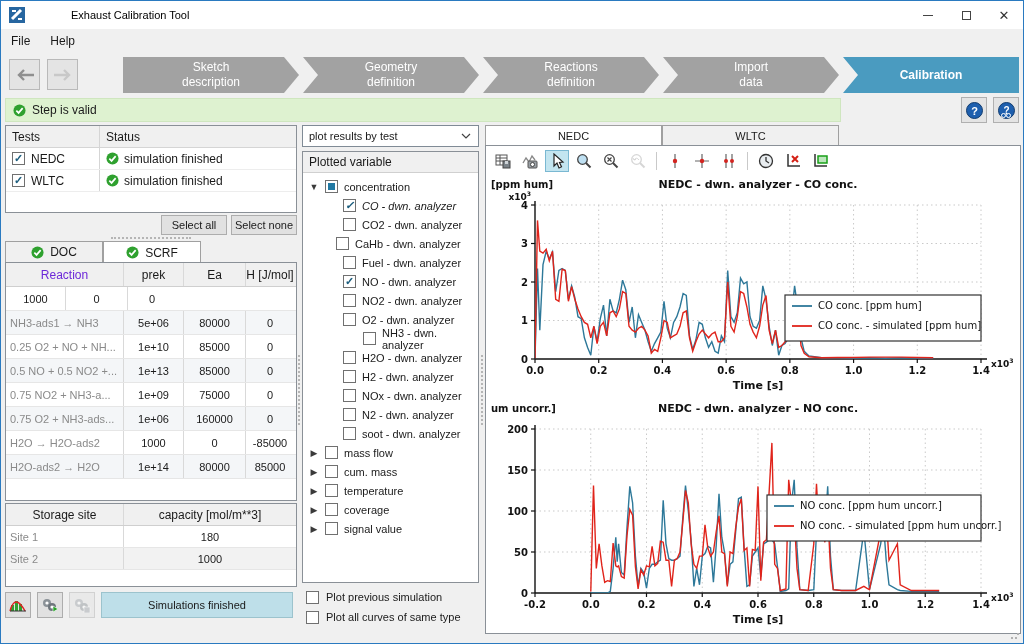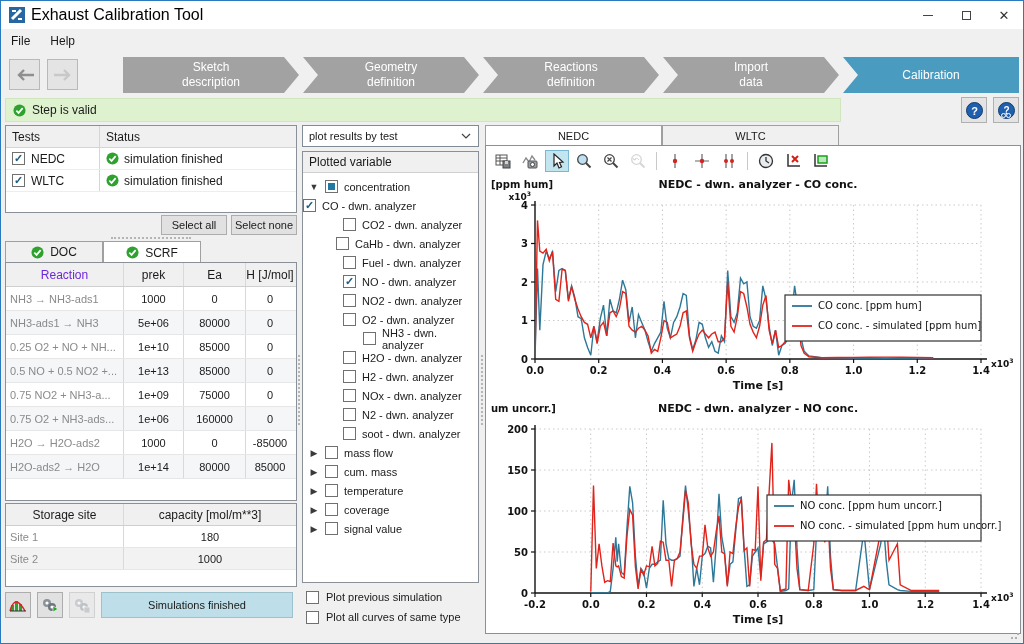--- a/index.html
+++ b/index.html
@@ -3,42 +3,42 @@
 <meta charset="utf-8">
 <style>
   * { box-sizing: border-box; margin: 0; padding: 0; }
   html,body { width:1024px; height:644px; }
   body { font-family:"Liberation Sans", sans-serif; font-size:12px; color:#1a1a1a; background:#fff; }
   #win { position:relative; width:1024px; height:644px; background:#f0f0f0; border:1px solid #2a7ac0; overflow:hidden; }
 
   
   .titlebar { position:absolute; left:0; top:0; right:0; height:28px; background:#fff; display:flex; align-items:center; }
   .appicon { width:16px; height:16px; margin:0 6px 0 8px; }
-  .title { font-size:16px; color:#000; }
+  .title { font-size:11px; color:#000;margin-left:40px; }
   .wincontrols { position:absolute; right:0; top:0; height:28px; display:flex; }
   .winbtn { width:38px; height:28px; display:flex; align-items:center; justify-content:center; color:#333; }
   .min-glyph { width:10px; height:1px; background:#444; display:block; }
   .max-glyph { width:9px; height:9px; border:1px solid #444; display:block; }
   .close-glyph { font-size:13px; line-height:1; color:#333; }
 
   
   .menubar { position:absolute; left:0; top:28px; right:0; height:24px; background:#f0f0f0; display:flex; align-items:center; }
   .menuitem { padding:4px 10px; }
 
   
   .wizard { position:absolute; left:0; top:54px; right:0; height:40px; }
   .navbtn { position:absolute; top:4px; width:31px; height:31px; background:#e4e4e4; border:1px solid #b9b9b9; display:flex; align-items:center; justify-content:center; }
   #nav-back { left:8px; }
   #nav-fwd { left:46px; }
   .steps { position:absolute; left:84px; right:4px; top:2px; height:36px; display:flex;padding-left:38px; }
   .step { flex:1 1 0; margin-left:4px; background:#a2a2a2; color:#fff; font-size:12px; display:flex; align-items:center; justify-content:center; text-align:center; white-space:pre-line; line-height:1.25;
           clip-path:polygon(0 0, calc(100% - 15px) 0, 100% 50%, calc(100% - 15px) 100%, 0 100%, 15px 50%); }
   .step.first { clip-path:polygon(0 0, calc(100% - 15px) 0, 100% 50%, calc(100% - 15px) 100%, 0 100%); margin-left:0; }
   .step.last { clip-path:polygon(0 0, 100% 0, 100% 100%, 0 100%, 15px 50%); }
-  .step.active { background:#4a9bc0; }
+  .step.active { background:#4a9bc0;font-weight:bold; }
 
   
   .statusrow { position:absolute; left:4px; top:96px; right:4px; height:26px; }
   .validbox { position:absolute; left:0; top:1px; width:836px; height:24px; background:#def2d0; border:1px solid #cfe6bf; display:flex; align-items:center; }
   .validbox span { margin-left:6px; font-size:12px; }
   .helpbtn { position:absolute; top:0; width:26px; height:26px; background:#e4e4e4; border:1px solid #b0b0b0; display:flex; align-items:center; justify-content:center; }
   #help1 { right:32px; } #help2 { right:0; }
 
   
   .panelborder { border:1px solid #8a9097; background:#fff; }
@@ -251,21 +251,20 @@
 
   <div class="rxn-table panelborder">
     <div class="rrow head">
       <div class="rc name" style="color:#6d28d9;justify-content:center;padding-left:0">Reaction</div>
       <div class="rc c2">prek</div>
       <div class="rc c3">Ea</div>
       <div class="rc c4">H [J/mol]</div>
     </div>
     <div id="rxn-body">
         <div class="rrow">
-          <div class="rc name">NH3  →  NH3-ads1</div>
           <div class="rc c2">1000</div>
           <div class="rc c3">0</div>
           <div class="rc c4">0</div>
         </div>
         <div class="rrow alt">
           <div class="rc name">NH3-ads1  →  NH3</div>
           <div class="rc c2">5e+06</div>
           <div class="rc c3">80000</div>
           <div class="rc c4">0</div>
         </div>
@@ -367,21 +366,21 @@
       </svg>
   </div>
   <div class="treepanel panelborder">
     <div class="treehead">Plotted variable</div>
     <div id="tree-body" style="padding-top:4px">
         <div class="tnode" style="padding-left: 6px;">
           <span class="arrow">▼</span>
           <span class="cb partial"></span>
           <span>concentration</span>
         </div>
-        <div class="tnode" style="">
+        <div class="tnode" style="padding-left: 40px; font-style: italic;">
           <span class="cb checked"></span>
           <span>CO - dwn. analyzer</span>
         </div>
         <div class="tnode" style="padding-left: 40px;">
           <span class="cb"></span>
           <span>CO2 - dwn. analyzer</span>
         </div>
         <div class="tnode" style=" margin-left: 33px;">
           <span class="cb"></span>
           <span>CaHb - dwn. analyzer</span>

